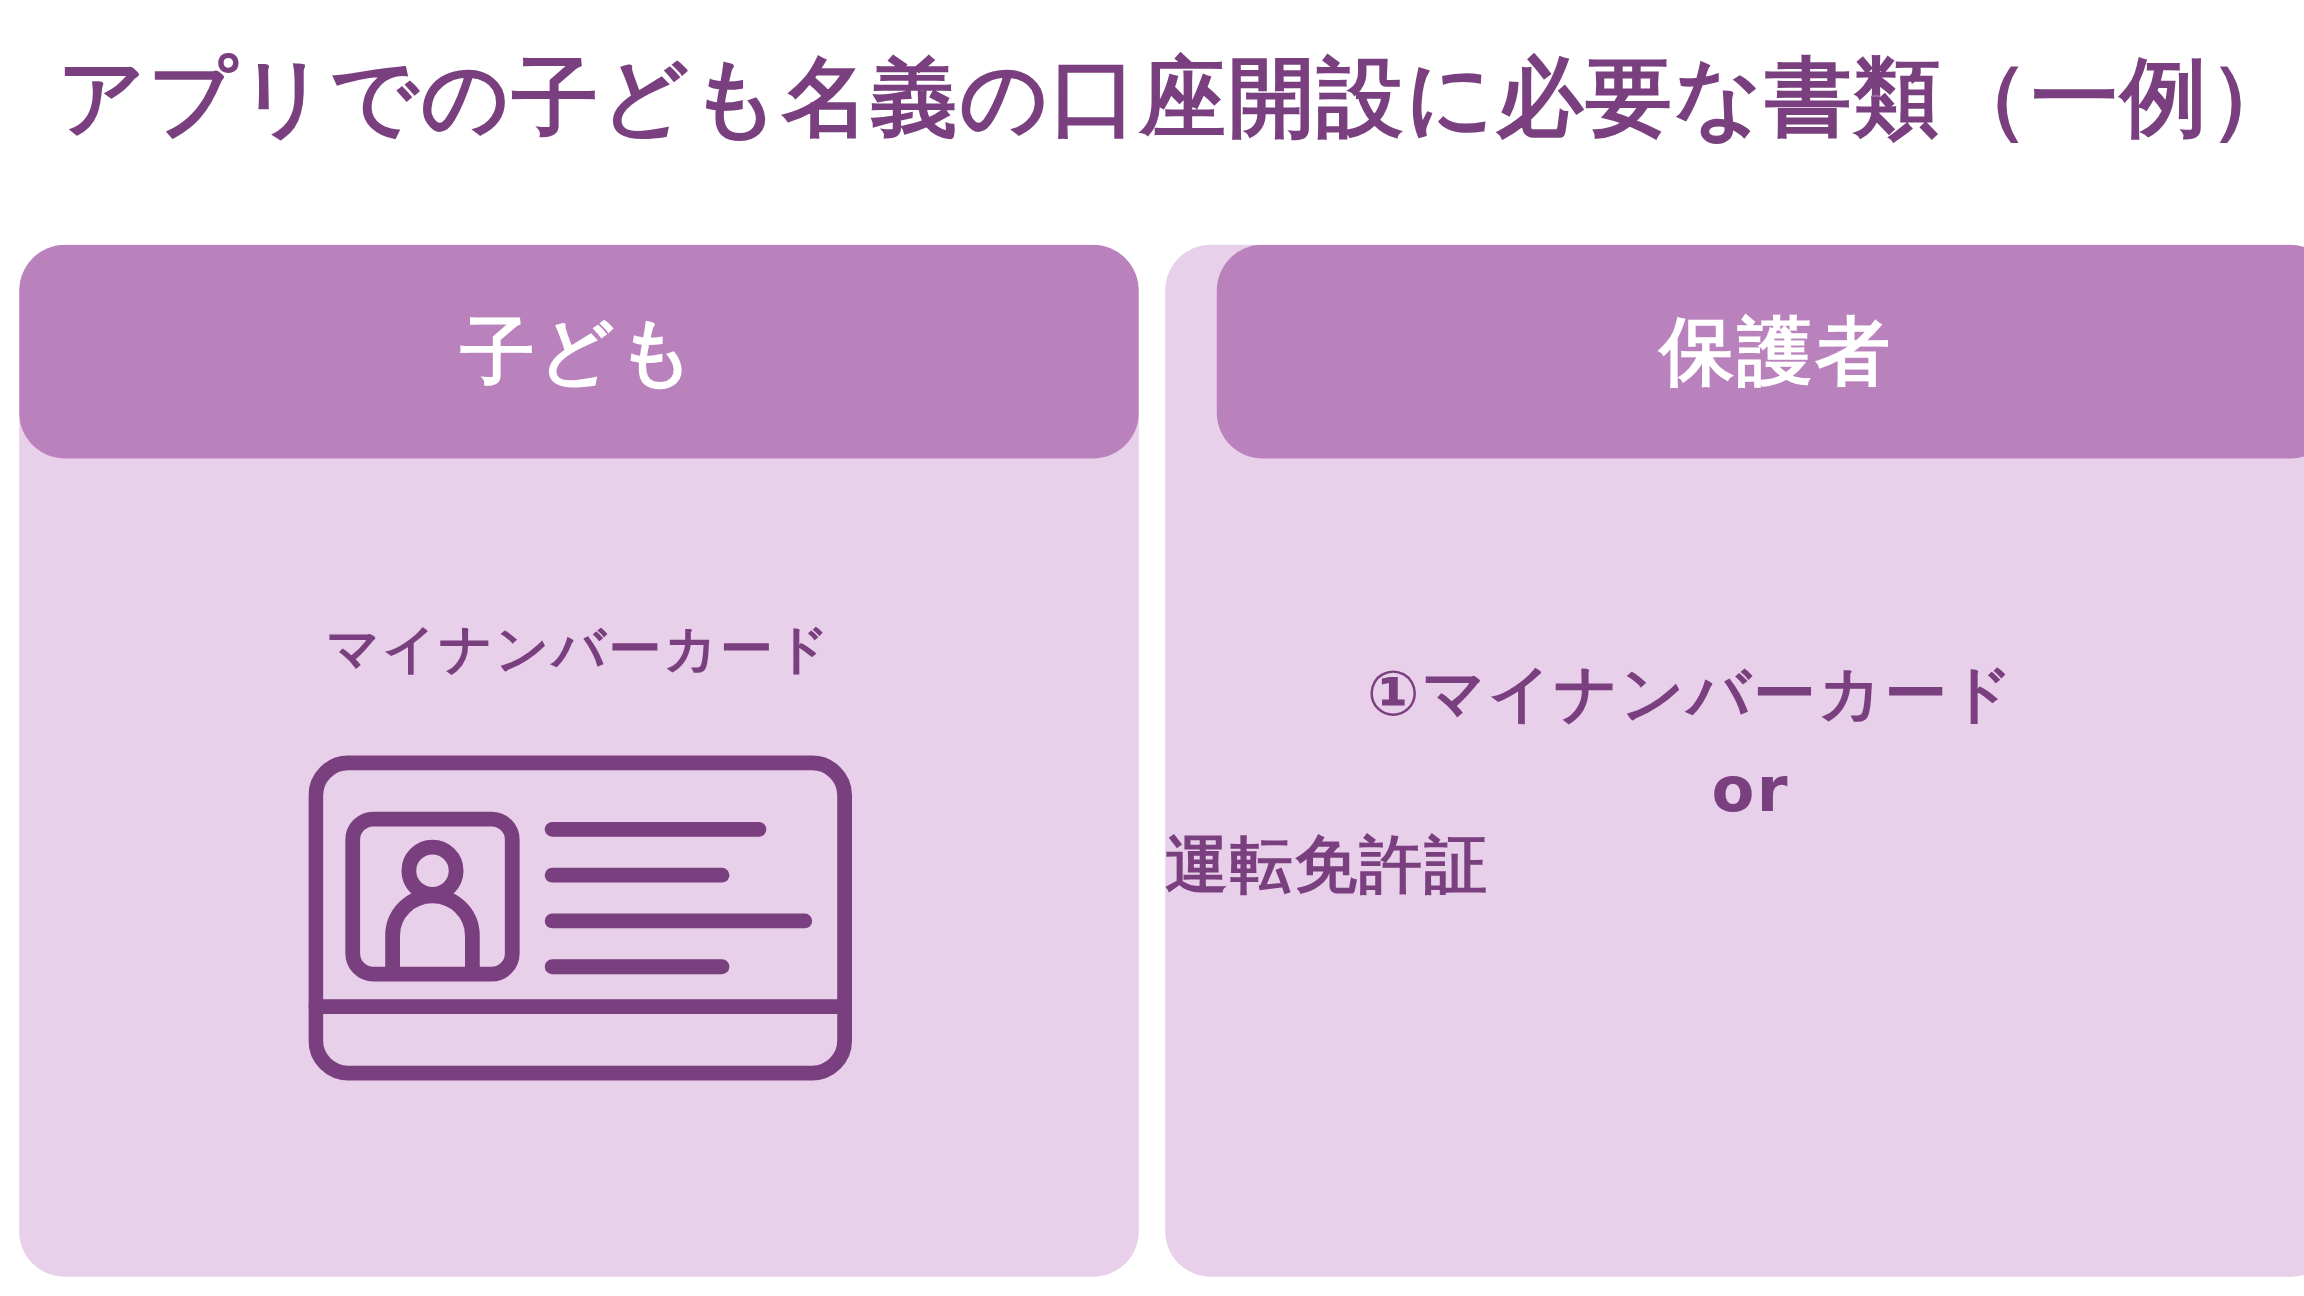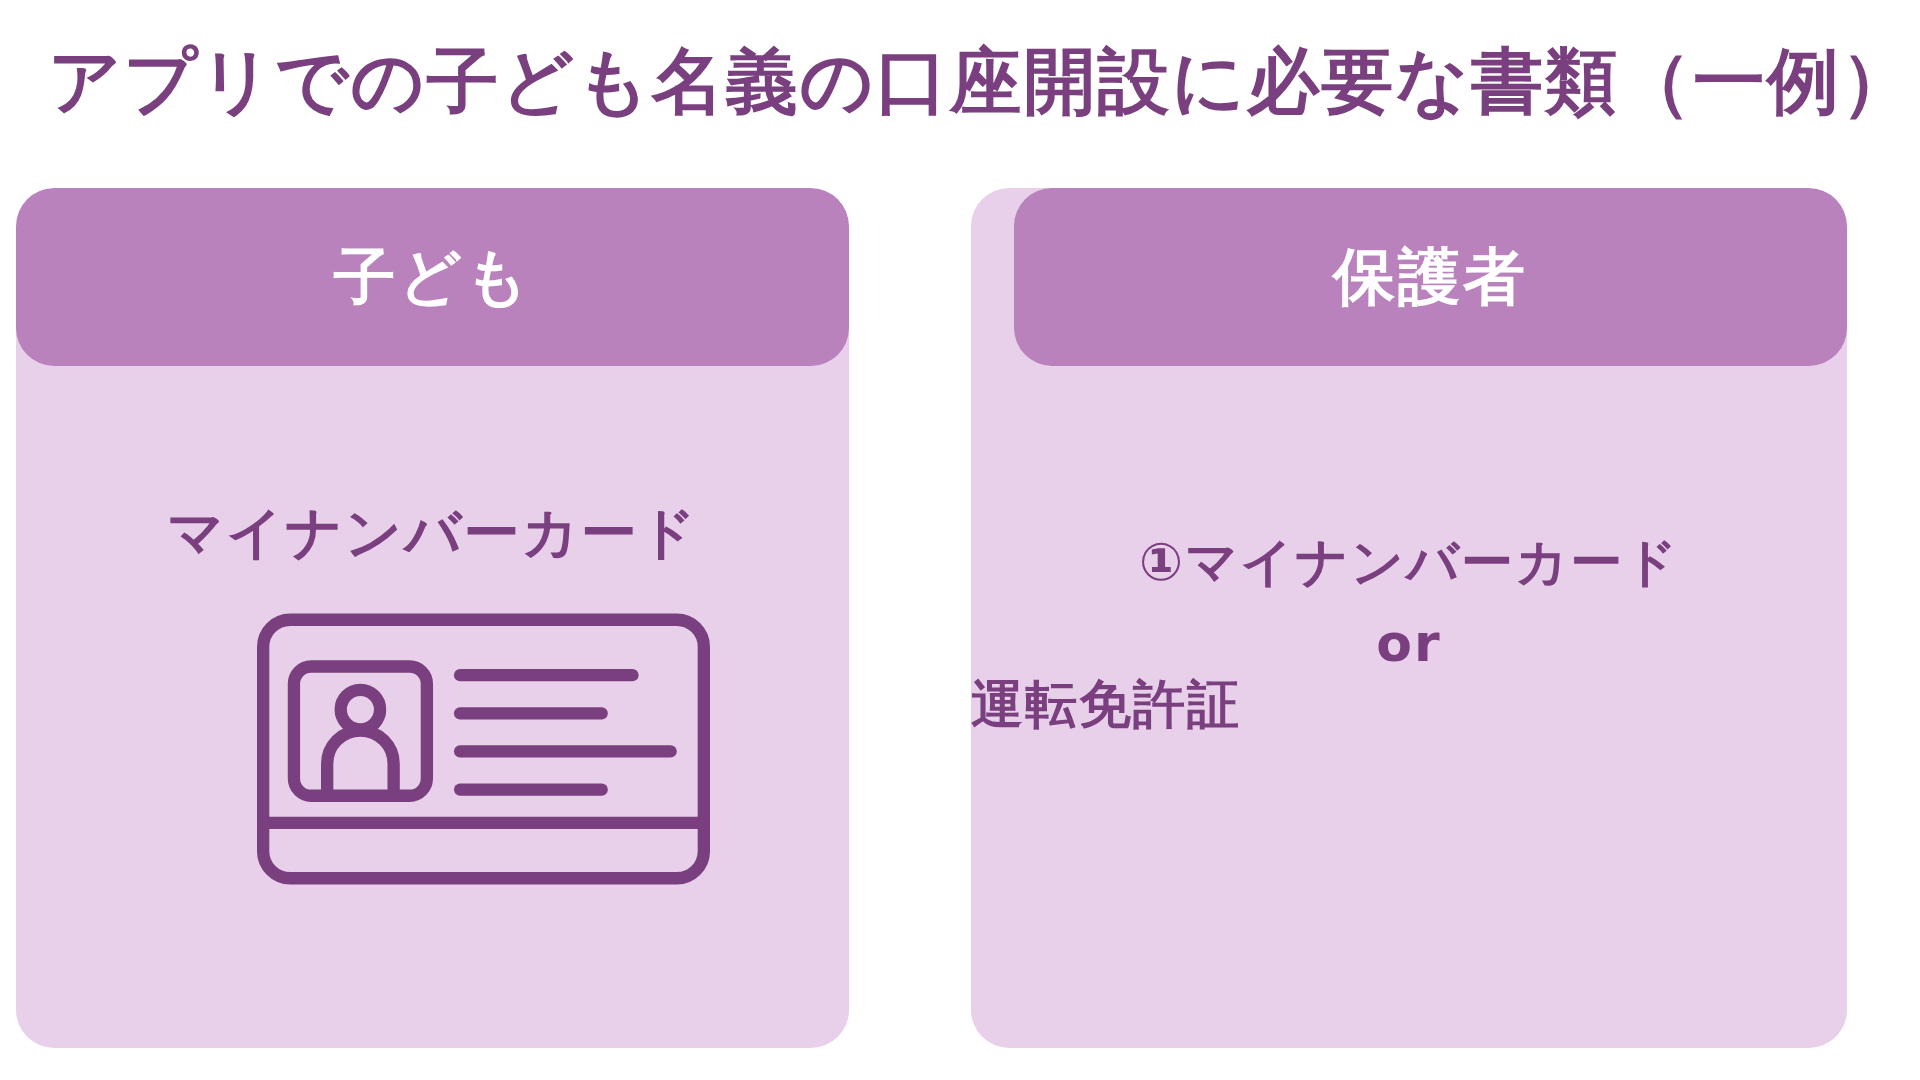--- a/index.html
+++ b/index.html
@@ -1,28 +1,28 @@
 <!DOCTYPE html>
 <html><head>
 <meta charset="utf-8">
 <style>
   html, body { margin:0; padding:0; }
   body { width:1920px; height:1080px; background:#ffffff; position:relative; overflow:hidden;
          font-family:"DejaVu Sans", sans-serif; color:#7a3f7e; }
   .title { position:absolute; left:48px; top:45px; font-size:72px; font-weight:bold; letter-spacing:2px;
            color:#7a3f7e; white-space:nowrap; line-height:1; }
-  .panel { position:absolute; top:188px; width:833px; height:860px; background:#e8cfea;
+  .panel { position:absolute; top:204px; width:933px; height:860px; background:#e8cfea;
            border-radius:38px; overflow:hidden; }
   .panel.left { left:16px; }
   .panel.right { left:971px;padding-left:43px; }
   .panel-header { height:178px; background:#ba82bd; border-radius:38px;
                   display:flex; align-items:center; justify-content:center; }
   .panel-header span { color:#ffffff; font-size:62px; font-weight:bold; letter-spacing:3px; }
   .doc-label { position:absolute; left:0; right:0; text-align:center; font-weight:bold; color:#7a3f7e; }
-  .left .doc-label { top:308px; font-size:56px; letter-spacing:2px; }
+  .left .doc-label { top:308px; font-size:44px; letter-spacing:2px; }
   .card-icon { position:absolute; left:241px; top:425px; width:453px; height:272px; }
   .right .line { position:absolute; font-weight:bold; color:#7a3f7e; font-size:52px; letter-spacing:2px; white-space:nowrap; }
   .right .l1 { left:168px; top:340px; }
   .right .l2 { left:0; right:0; text-align:center; top:413px;margin-top:12px; }
   .right .l3 { left:0; right:0; text-align:left; top:482px; }
   .right .l4 { left:168px; top:618px; }
 </style>
 </head>
 <body>
 

